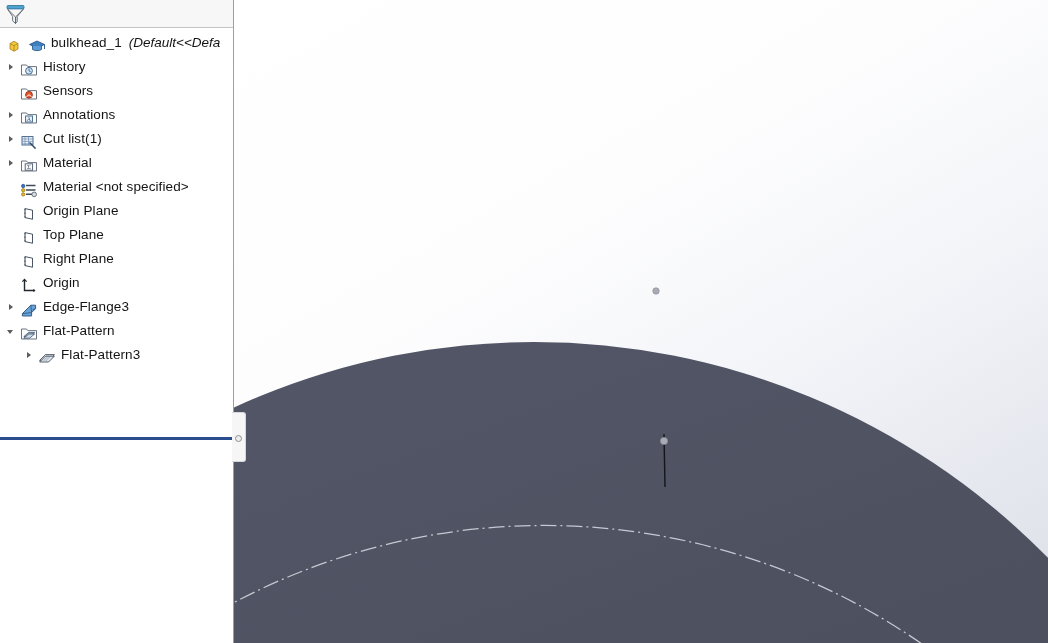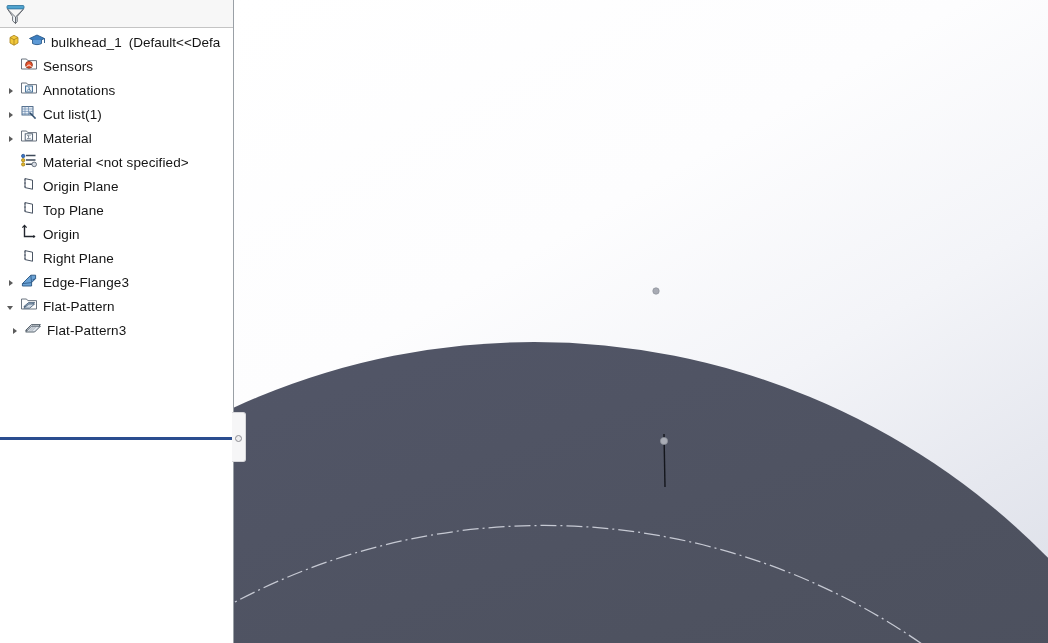--- a/index.html
+++ b/index.html
@@ -75,21 +75,21 @@
   }
 
   .tree-row {
     position: relative;
     height: 24px;
     line-height: 24px;
     white-space: nowrap;
     font-size: 13.5px;
     color: #141414;
     display: flex;
-    align-items: flex-start;
+    align-items: flex-end;
     cursor: default;
   }
   .tree-row .twisty {
     width: 16px;
     height: 24px;
     flex: 0 0 16px;
     position: relative;
   }
   .tree-row .twisty.collapsed::before {
     content: "";
@@ -117,23 +117,24 @@
     position: relative;
   }
   .tree-row .icon svg { display: block; }
   .tree-row .label {
     flex: 0 0 auto;
     letter-spacing: 0.1px;
   }
   .tree-row .label-suffix {
     flex: 0 0 auto;
     padding-left: 7px;
+    font-style: italic;
   }
   .indent-1 { padding-left: 4px; }
-  .indent-2 { padding-left: 8px; }
+  .indent-2 { padding-left: 22px; }
 
   
   #splitter-line {
     position: absolute;
     left: 0;
     top: 437px;
     width: 234px;
     height: 3px;
     background: #2a4d8f;
   }
@@ -253,20 +254,31 @@
             <path d="M4.5 9 L4.5 12.5 C6.5 14 11.5 14 13.5 12.5 L13.5 9" fill="#5d9ad6" stroke="#1f4f80" stroke-width="0.8"></path>
             <path d="M16.5 7.5 L16.5 12" fill="none" stroke="#1f4f80" stroke-width="0.9"></path>
           </svg>
         </span>
         <span class="label">bulkhead_1</span>
         <span class="label-suffix">(Default&lt;&lt;Defa</span>
       </div>
 
       <div id="rows">
           <div class="tree-row indent-1">
+            <span class="twisty collapsed"></span>
+            <span class="icon">
+              <svg width="18" height="18" viewBox="0 0 18 18">
+                <path d="M1.5 4 L6.5 4 L7.8 5.6 L16.5 5.6 L16.5 14 L1.5 14 Z" fill="#fdfdfd" stroke="#5a6472" stroke-width="0.9"></path>
+                <circle cx="9" cy="9.8" r="3.4" fill="#d6e6f2" stroke="#2f5f8a" stroke-width="0.9"></circle>
+                <path d="M9 7.7 L9 9.8 L10.7 10.8" fill="none" stroke="#2f5f8a" stroke-width="0.9"></path>
+              </svg>
+            </span>
+            <span class="label">History</span>
+          </div>
+          <div class="tree-row indent-1">
             <span class="twisty"></span>
             <span class="icon">
               <svg width="18" height="18" viewBox="0 0 18 18">
                 <path d="M1.5 4 L6.5 4 L7.8 5.6 L16.5 5.6 L16.5 14 L1.5 14 Z" fill="#fdfdfd" stroke="#5a6472" stroke-width="0.9"></path>
                 <circle cx="9" cy="9.8" r="3.4" fill="#e8552f" stroke="#8b2c14" stroke-width="0.9"></circle>
                 <path d="M6.4 11.6 L9 9.8 L11.6 11.6" fill="none" stroke="#fff" stroke-width="0.9"></path>
               </svg>
             </span>
             <span class="label">Sensors</span>
           </div>
@@ -336,37 +348,37 @@
                 <path d="M5 3.6 L5 12.6" stroke="#4a5564" stroke-width="1" stroke-dasharray="2 1.6"></path>
                 <path d="M12.5 5.2 L12.5 14.2" stroke="#4a5564" stroke-width="1" stroke-dasharray="2 1.6"></path>
               </svg>
             </span>
             <span class="label">Top Plane</span>
           </div>
           <div class="tree-row indent-1">
             <span class="twisty"></span>
             <span class="icon">
               <svg width="18" height="18" viewBox="0 0 18 18">
+                <path d="M5 3.6 L12.5 5.2 L12.5 14.2 L5 12.6 Z" fill="none" stroke="#4a5564" stroke-width="1"></path>
+                <path d="M5 3.6 L5 12.6" stroke="#4a5564" stroke-width="1" stroke-dasharray="2 1.6"></path>
+                <path d="M12.5 5.2 L12.5 14.2" stroke="#4a5564" stroke-width="1" stroke-dasharray="2 1.6"></path>
+              </svg>
+            </span>
+            <span class="label">Right Plane</span>
+          </div>
+          <div class="tree-row indent-1">
+            <span class="twisty"></span>
+            <span class="icon">
+              <svg width="18" height="18" viewBox="0 0 18 18">
                 <path d="M4.5 3 L4.5 13.5 L15 13.5" fill="none" stroke="#22262e" stroke-width="1.4"></path>
                 <path d="M13.2 11.9 L15.6 13.5 L13.2 15.1 Z" fill="#22262e"></path>
                 <path d="M2.4 4.6 L4.5 2.4 L6.6 4.6" fill="none" stroke="#22262e" stroke-width="1.2"></path>
               </svg>
             </span>
             <span class="label">Origin</span>
-          </div>
-          <div class="tree-row indent-1">
-            <span class="twisty"></span>
-            <span class="icon">
-              <svg width="18" height="18" viewBox="0 0 18 18">
-                <path d="M5 3.6 L12.5 5.2 L12.5 14.2 L5 12.6 Z" fill="none" stroke="#4a5564" stroke-width="1"></path>
-                <path d="M5 3.6 L5 12.6" stroke="#4a5564" stroke-width="1" stroke-dasharray="2 1.6"></path>
-                <path d="M12.5 5.2 L12.5 14.2" stroke="#4a5564" stroke-width="1" stroke-dasharray="2 1.6"></path>
-              </svg>
-            </span>
-            <span class="label">Right Plane</span>
           </div>
           <div class="tree-row indent-1">
             <span class="twisty collapsed"></span>
             <span class="icon">
               <svg width="18" height="18" viewBox="0 0 18 18">
                 <path d="M2.4 12.6 L10.8 4.2 L15.6 4.2 L15.6 7.6 L11.6 11.6 L11.6 15 L2.4 15 Z" fill="#6ba3d6" stroke="#27527f" stroke-width="0.9"></path>
                 <path d="M2.4 12.6 L11.6 11.6" fill="none" stroke="#27527f" stroke-width="0.8"></path>
                 <path d="M10.8 4.2 L11.6 11.6" fill="none" stroke="#27527f" stroke-width="0.8"></path>
                 <path d="M12.6 8.8 L15.6 7.6" fill="none" stroke="#27527f" stroke-width="0.8"></path>
               </svg>

